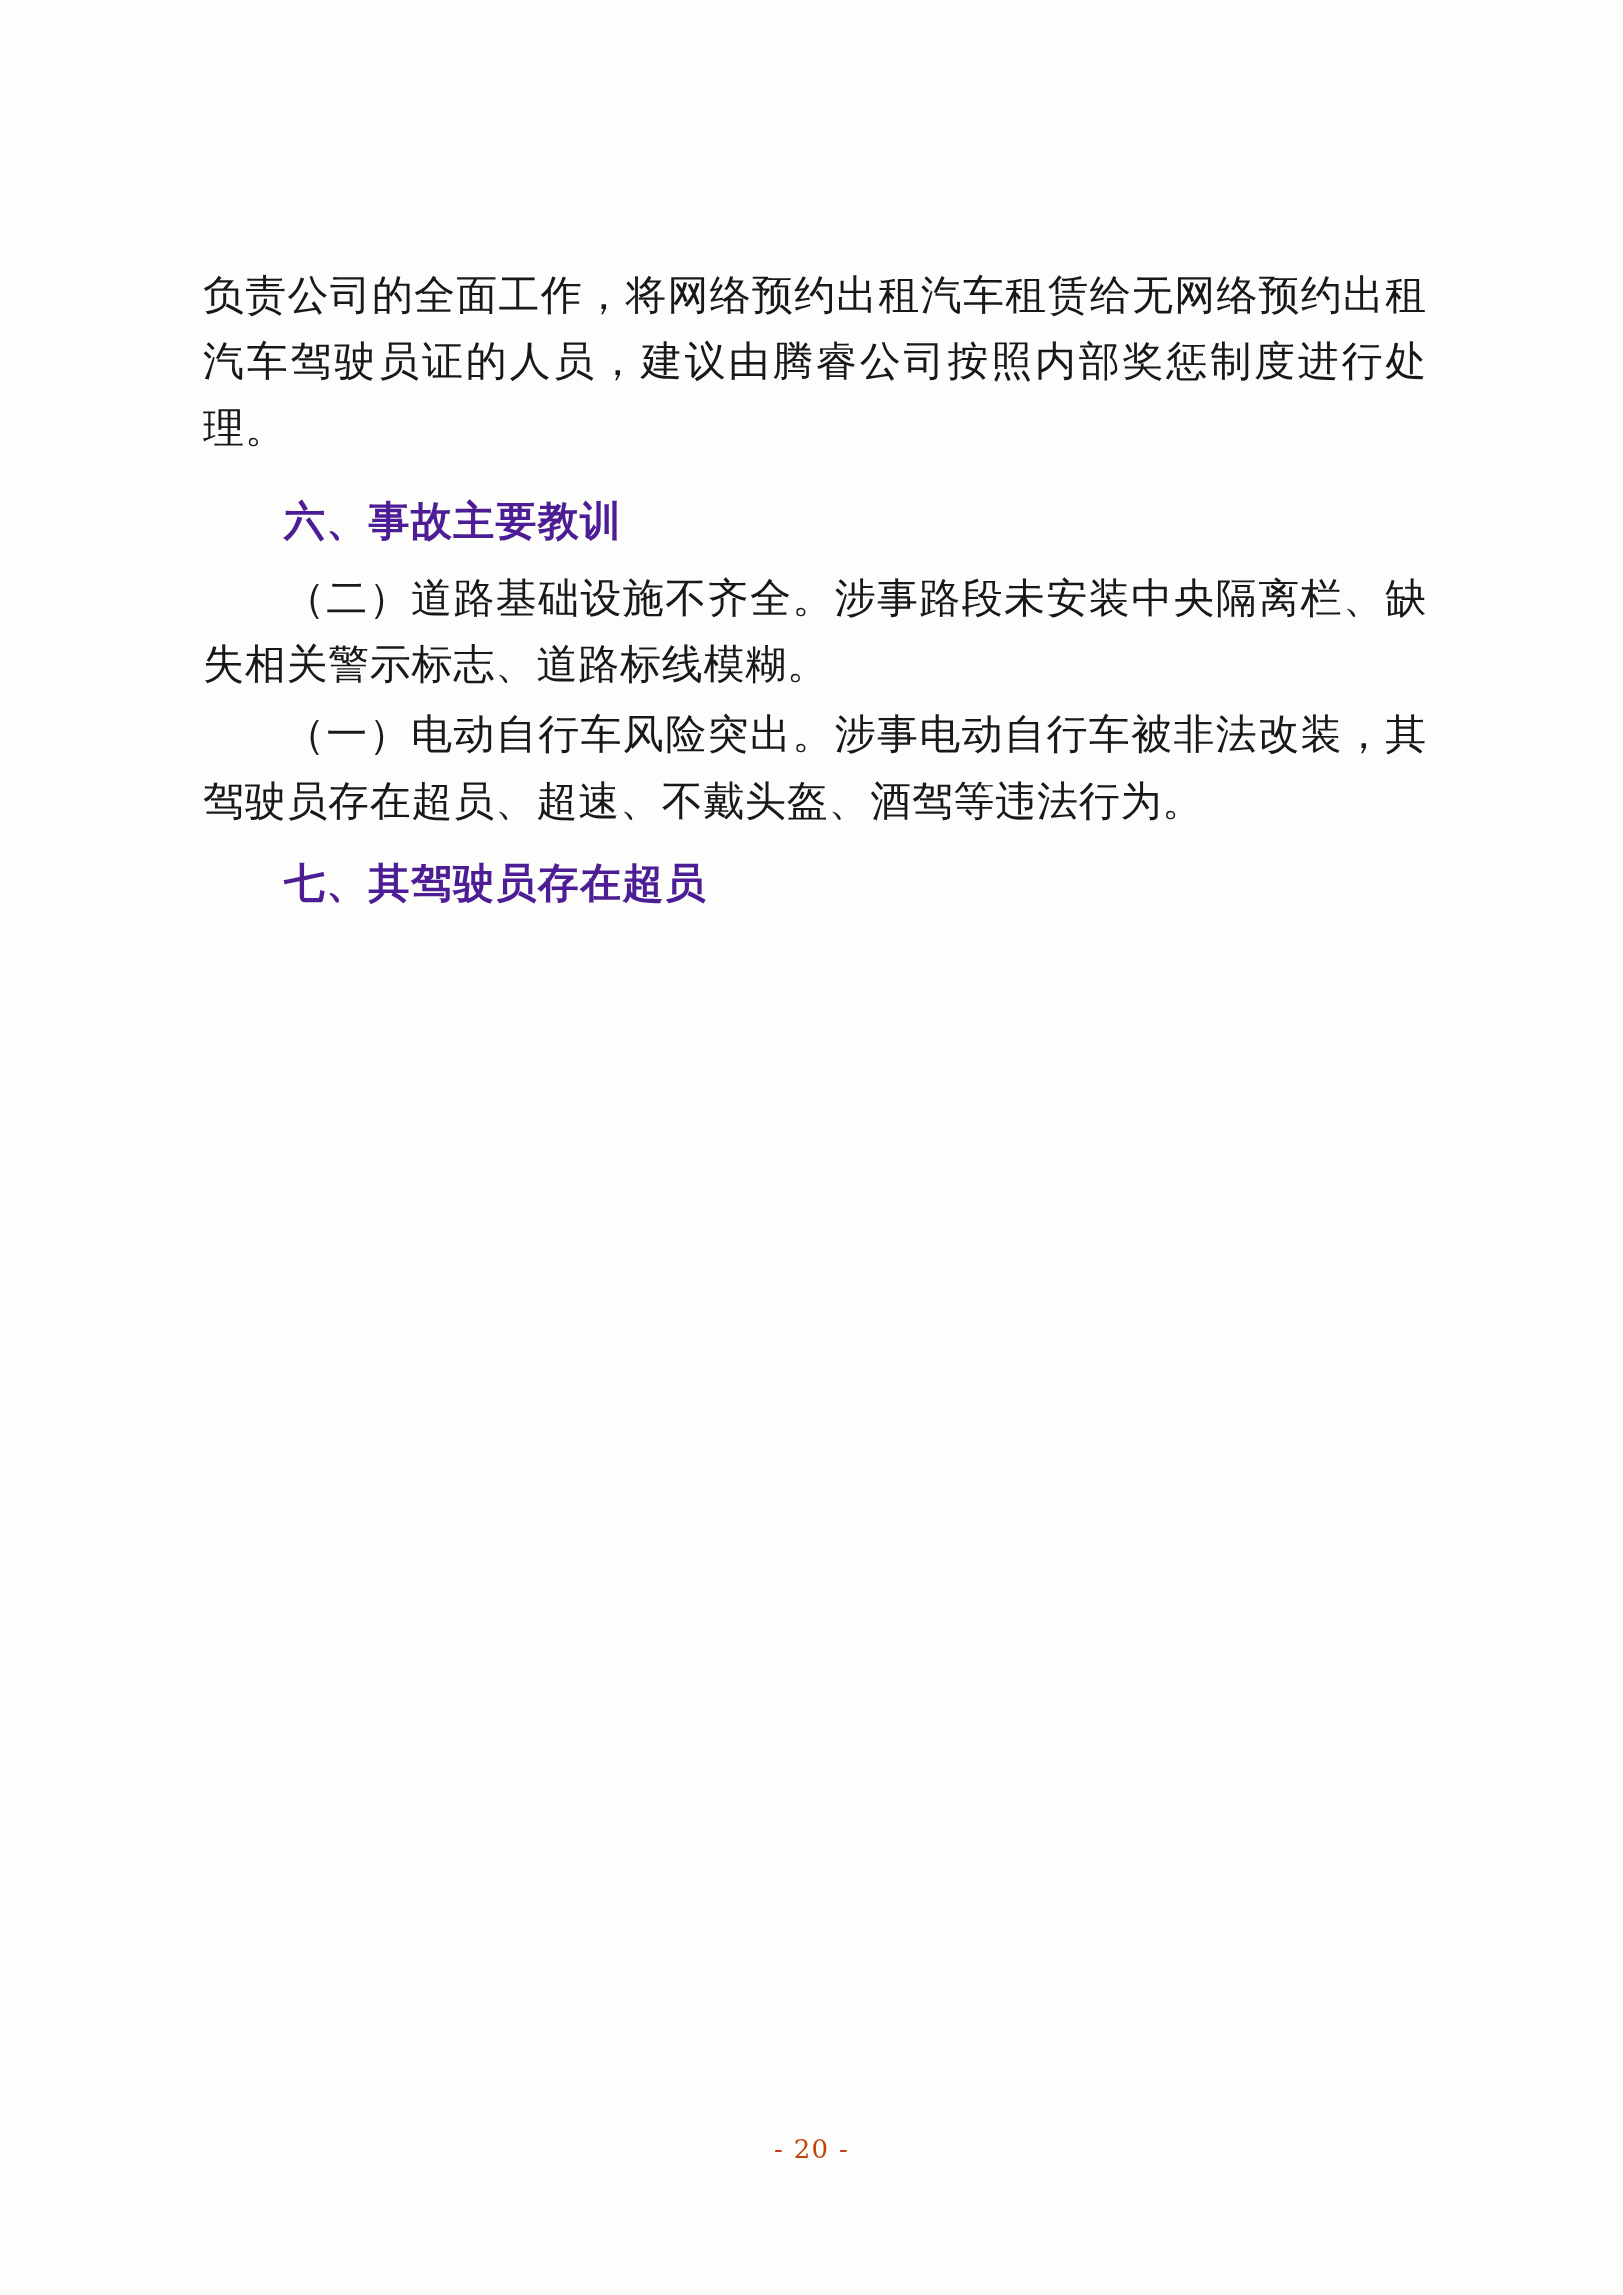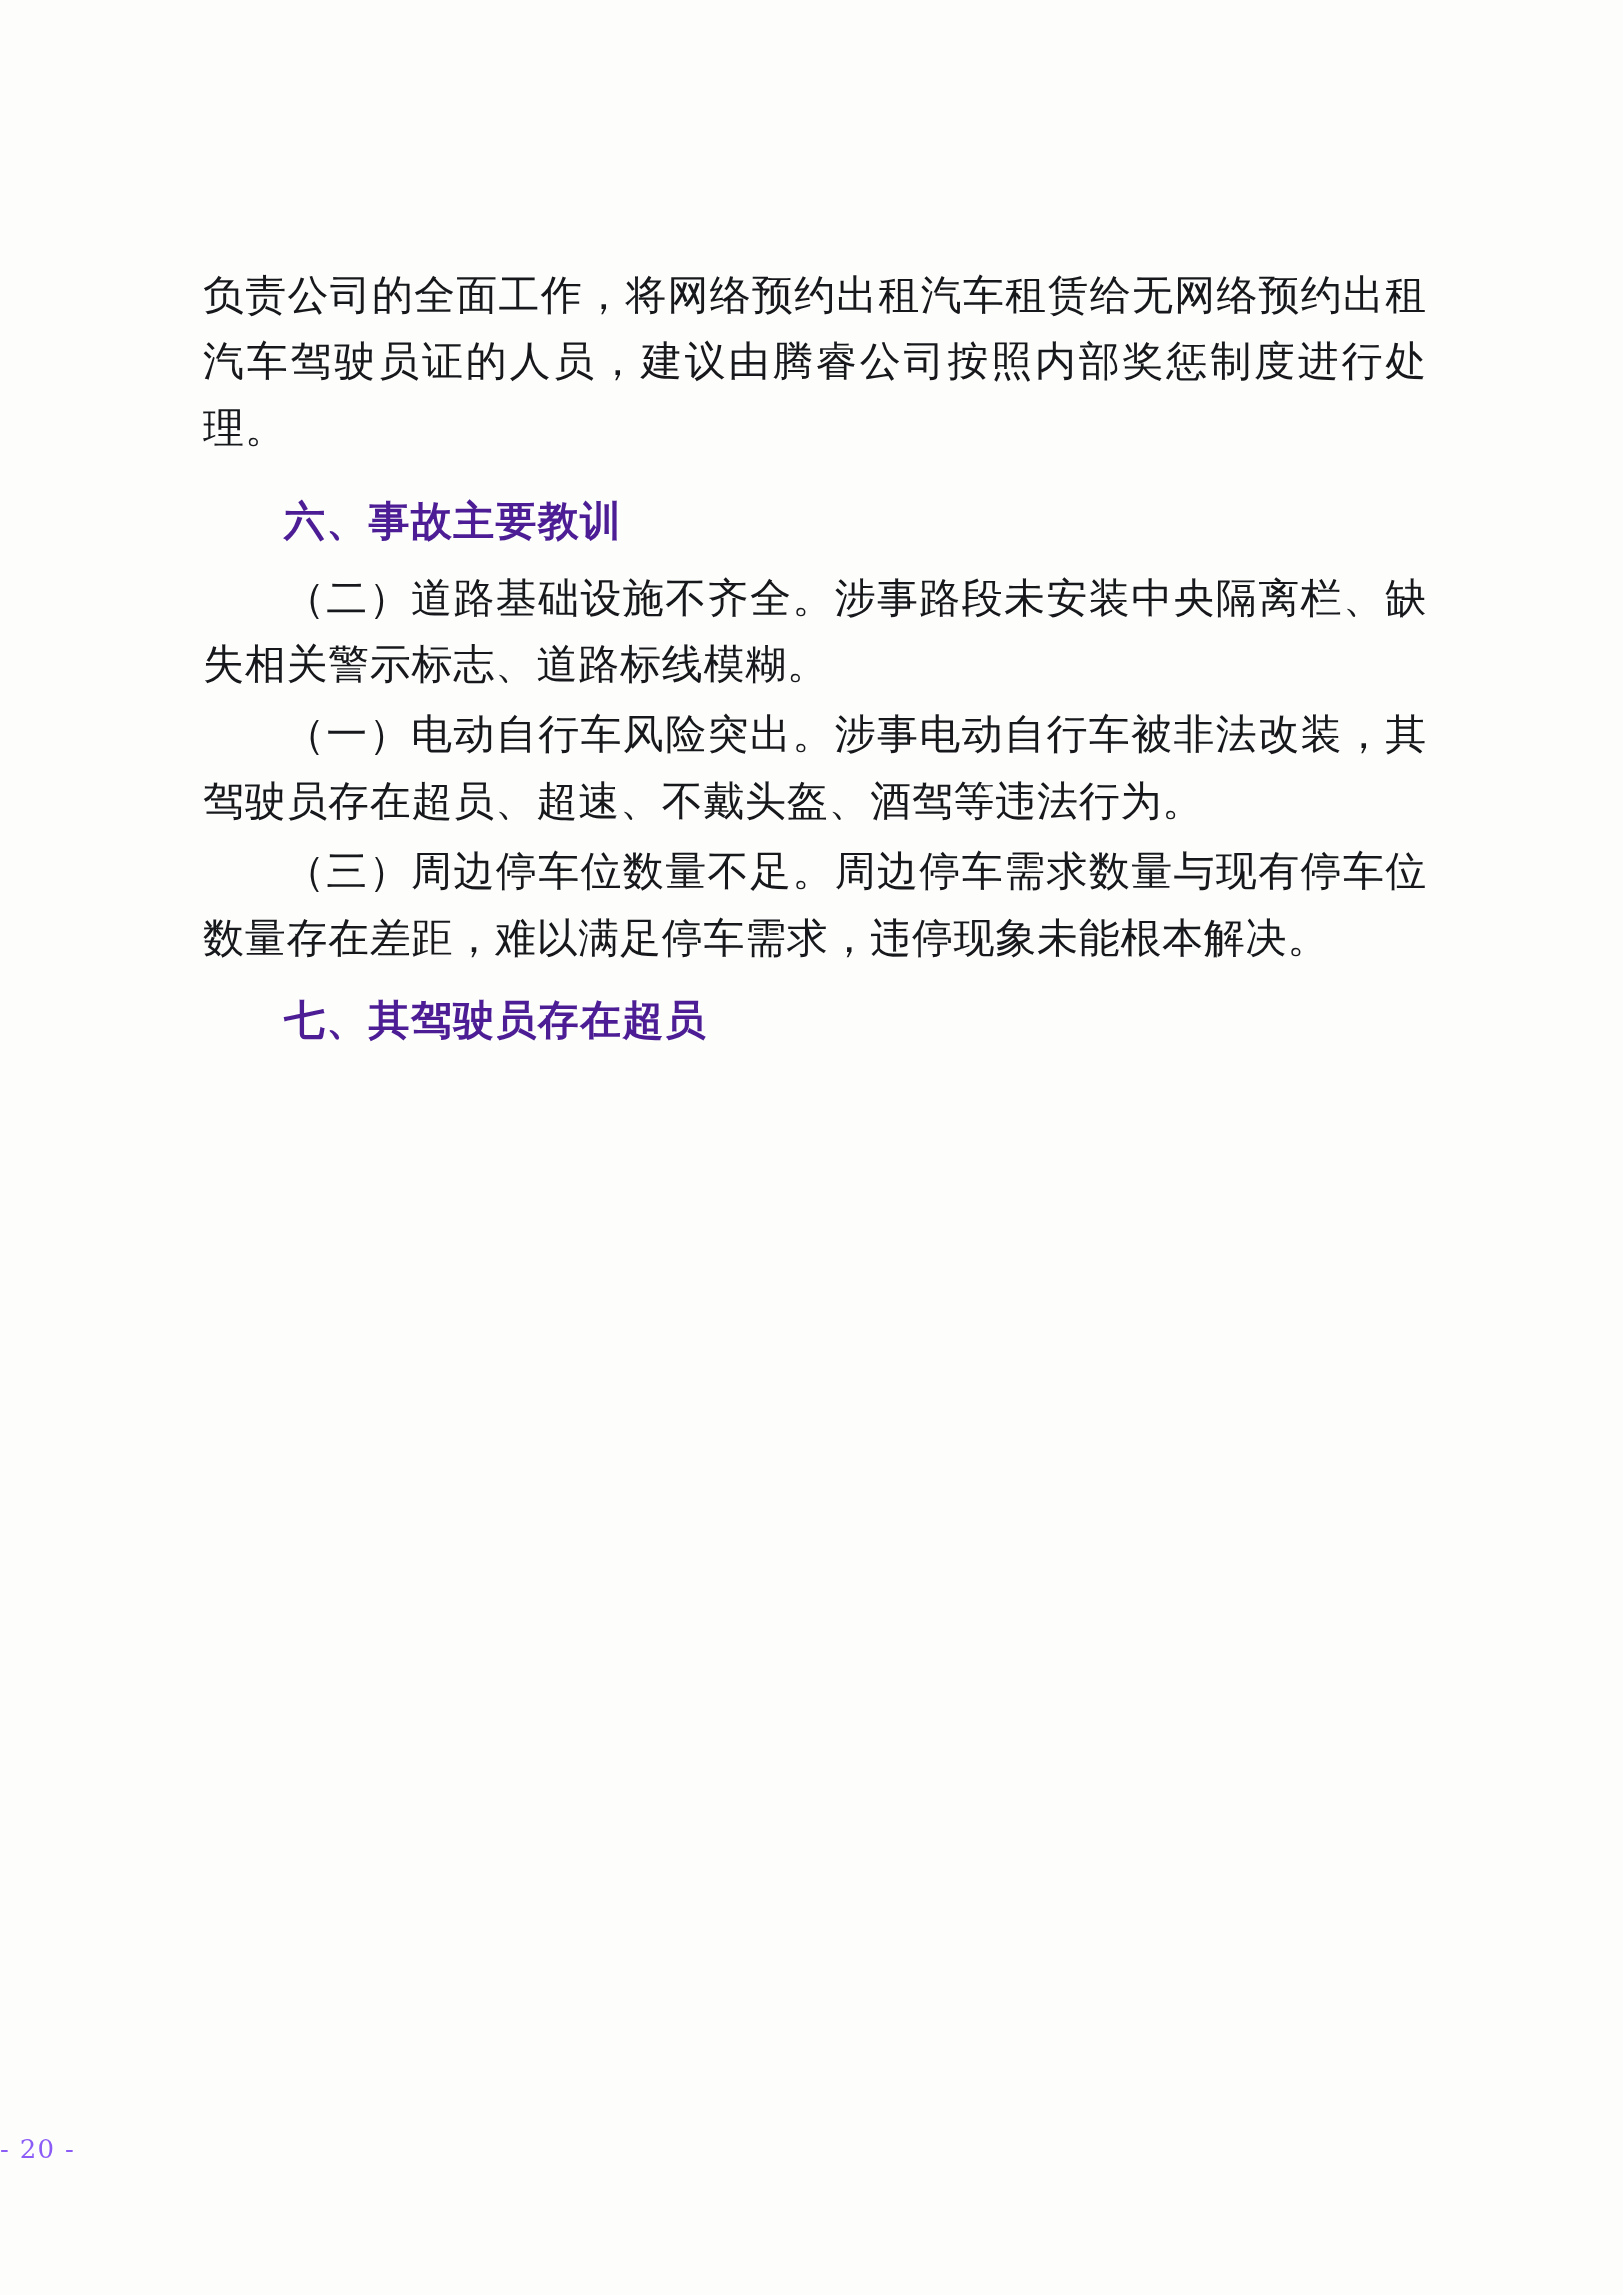--- a/index.html
+++ b/index.html
@@ -43,44 +43,44 @@
     text-indent: 81px;
     margin: 17px 0 10.5px 0;
     letter-spacing: 1.3px;
   }
   .spacer-sm { height: 6.5px; }
   .footer {
     position: absolute;
     left: 0;
     right: 0;
     bottom: 131px;
+    text-align: center;
     font-family: "DejaVu Serif", "Liberation Serif", serif;
     font-size: 26px;
-    color: #8b5cf6;
+    color: #c2410c;
     letter-spacing: 1.3px;
   }
 </style>
 </head>
 <body>
 
 <div class="page">
 
   <div class="content">
 
     <p class="para">负责公司的全面工作，将网络预约出租汽车租赁给无网络预约出租汽车驾驶员证的人员，建议由腾睿公司按照内部奖惩制度进行处理。</p>
 
     <div class="spacer-sm"></div>
 
     <h2 class="heading">六、事故主要教训</h2>
 
     <p class="para indent">（二）道路基础设施不齐全。涉事路段未安装中央隔离栏、缺失相关警示标志、道路标线模糊。</p>
 
     <p class="para indent">（一）电动自行车风险突出。涉事电动自行车被非法改装，其驾驶员存在超员、超速、不戴头盔、酒驾等违法行为。</p>
 
-    <p class="para indent">（三）周边停车位数量不足。周边停车需求数量与现有停车位数量存在差距，难以满足停车需求，违停现象未能根本解决。</p>
 
     <h2 class="heading">七、其驾驶员存在超员</h2>
 
 
 
   </div>
 
   <div class="footer">- 20 -</div>
 
 </div>

